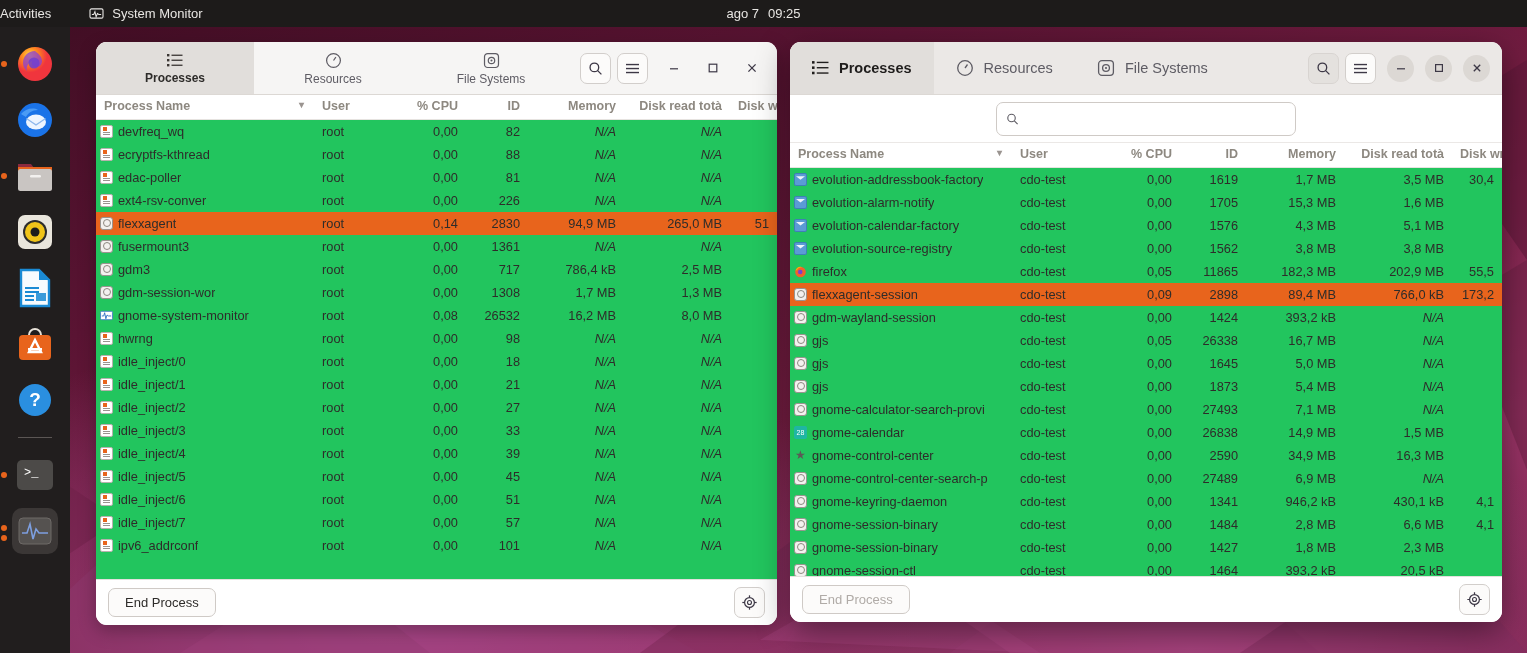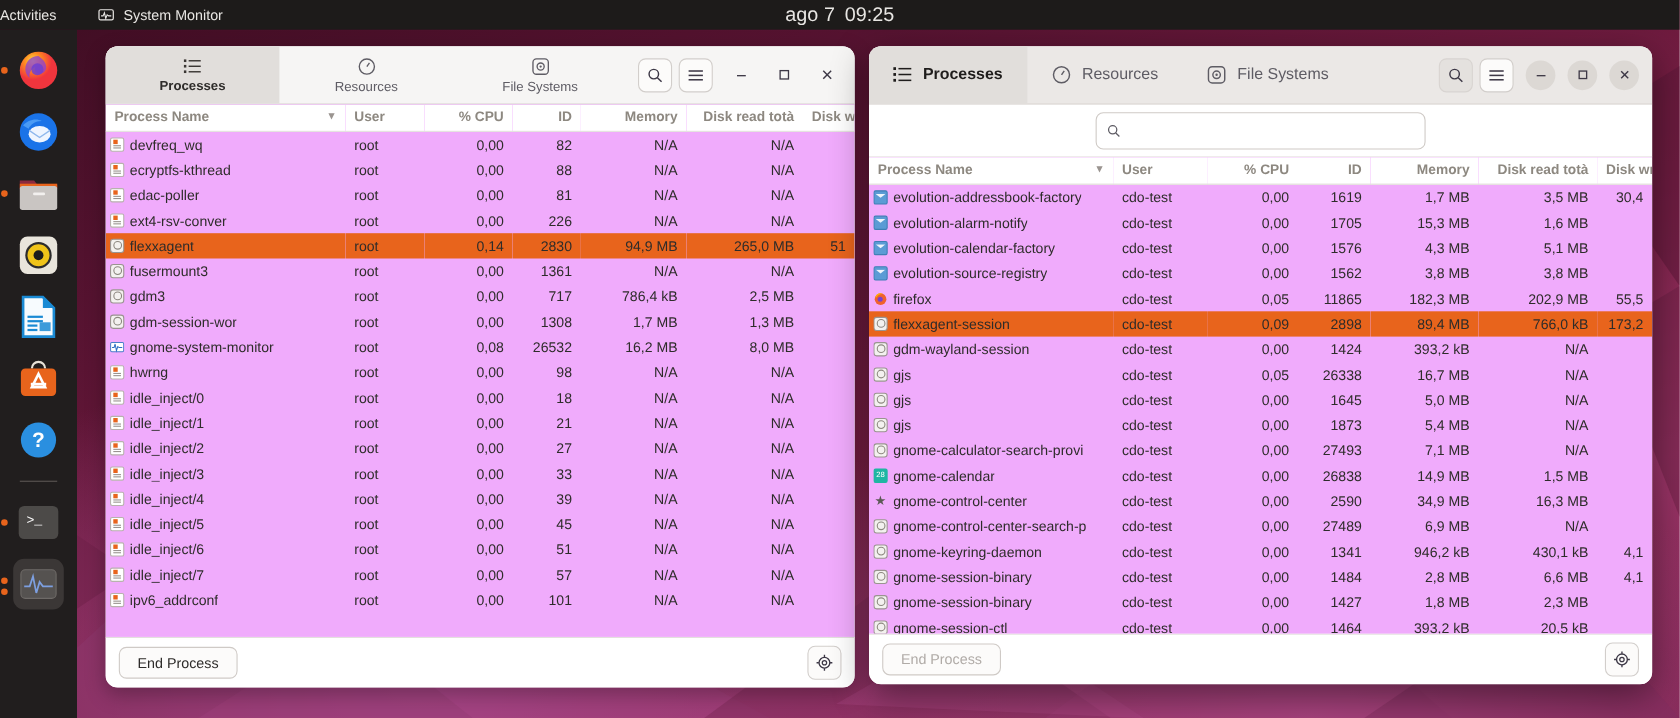--- a/index.html
+++ b/index.html
@@ -23,21 +23,21 @@
   .topbar {
     position: absolute; top:0; left:0; right:0; height:27px;
     background:#1d1b1a; color:#e8e6e3;
     display:flex; align-items:center;
     font-size:13px; z-index:50;
   }
   .topbar .activities { cursor:pointer; }
   .topbar .appentry { margin-left:38px; display:flex; align-items:center; gap:8px; cursor:pointer; }
   .topbar .clock {
     position:absolute; left:50%; transform:translateX(-50%);
-    display:flex; gap:9px; font-size:18px;
+    display:flex; gap:9px; font-size:13px;
   }
   .mini-icon { display:inline-block; width:15px; height:13px; }
 
   
   .dock {
     position:absolute; top:27px; left:0; width:70px; bottom:0;
     background:#211e1e;
     display:flex; flex-direction:column; align-items:center;
     padding-top:14px; gap:10px; z-index:40;
   }
@@ -129,36 +129,36 @@
   .searchbox {
     width:300px; height:34px; border:1px solid #cfcac6; border-radius:7px;
     background:#fff; display:flex; align-items:center; padding:0 9px; gap:7px;
   }
   .searchbox input {
     border:none; outline:none; font-size:13px; width:100%;
     font-family:"Liberation Sans", sans-serif; color:#2e2c2a; background:transparent;
   }
 
   
-  .tablewrap { flex:1; overflow:hidden; background:#f0abfc; position:relative; }
+  .tablewrap { flex:1; overflow:hidden; background:#22c55e; position:relative; }
   table.proc { width:100%; border-collapse:collapse; table-layout:fixed; }
   table.proc thead th {
     font-size:12.5px; color:#8d8880; font-weight:bold; text-align:right;
     padding:4px 8px 6px; background:#fff;
     border-bottom:1px solid #e6e3e0;
     white-space:nowrap; overflow:hidden;
   }
   table.proc thead th.name { text-align:left; }
   table.proc tbody td {
     font-size:12.8px; color:#2e2c2a; text-align:right;
     padding:2px 8px; height:23px; white-space:nowrap; overflow:hidden;
   }
   table.proc tbody td.name { text-align:left; padding-left:4px; }
   table.proc tbody td.user { text-align:left; }
-  td.na { color:#3a3633; }
+  td.na { font-style:italic; color:#3a3633; }
   tr.sel td { background:#e8641c; color:#fff; }
   .pname { display:flex; align-items:center; gap:5px; overflow:hidden; }
   .pname span.txt { overflow:hidden; text-overflow:clip; white-space:nowrap; }
   .sorticon { float:right; color:#9a9490; font-size:10px; margin-right:2px; }
 
   
   .ico { width:13px; height:13px; flex:0 0 13px; border-radius:2px; display:block; }
   .ico-gear {
     border:1.4px solid #9a9490; border-radius:3px; background:#f3f1ef;
     position:relative;

